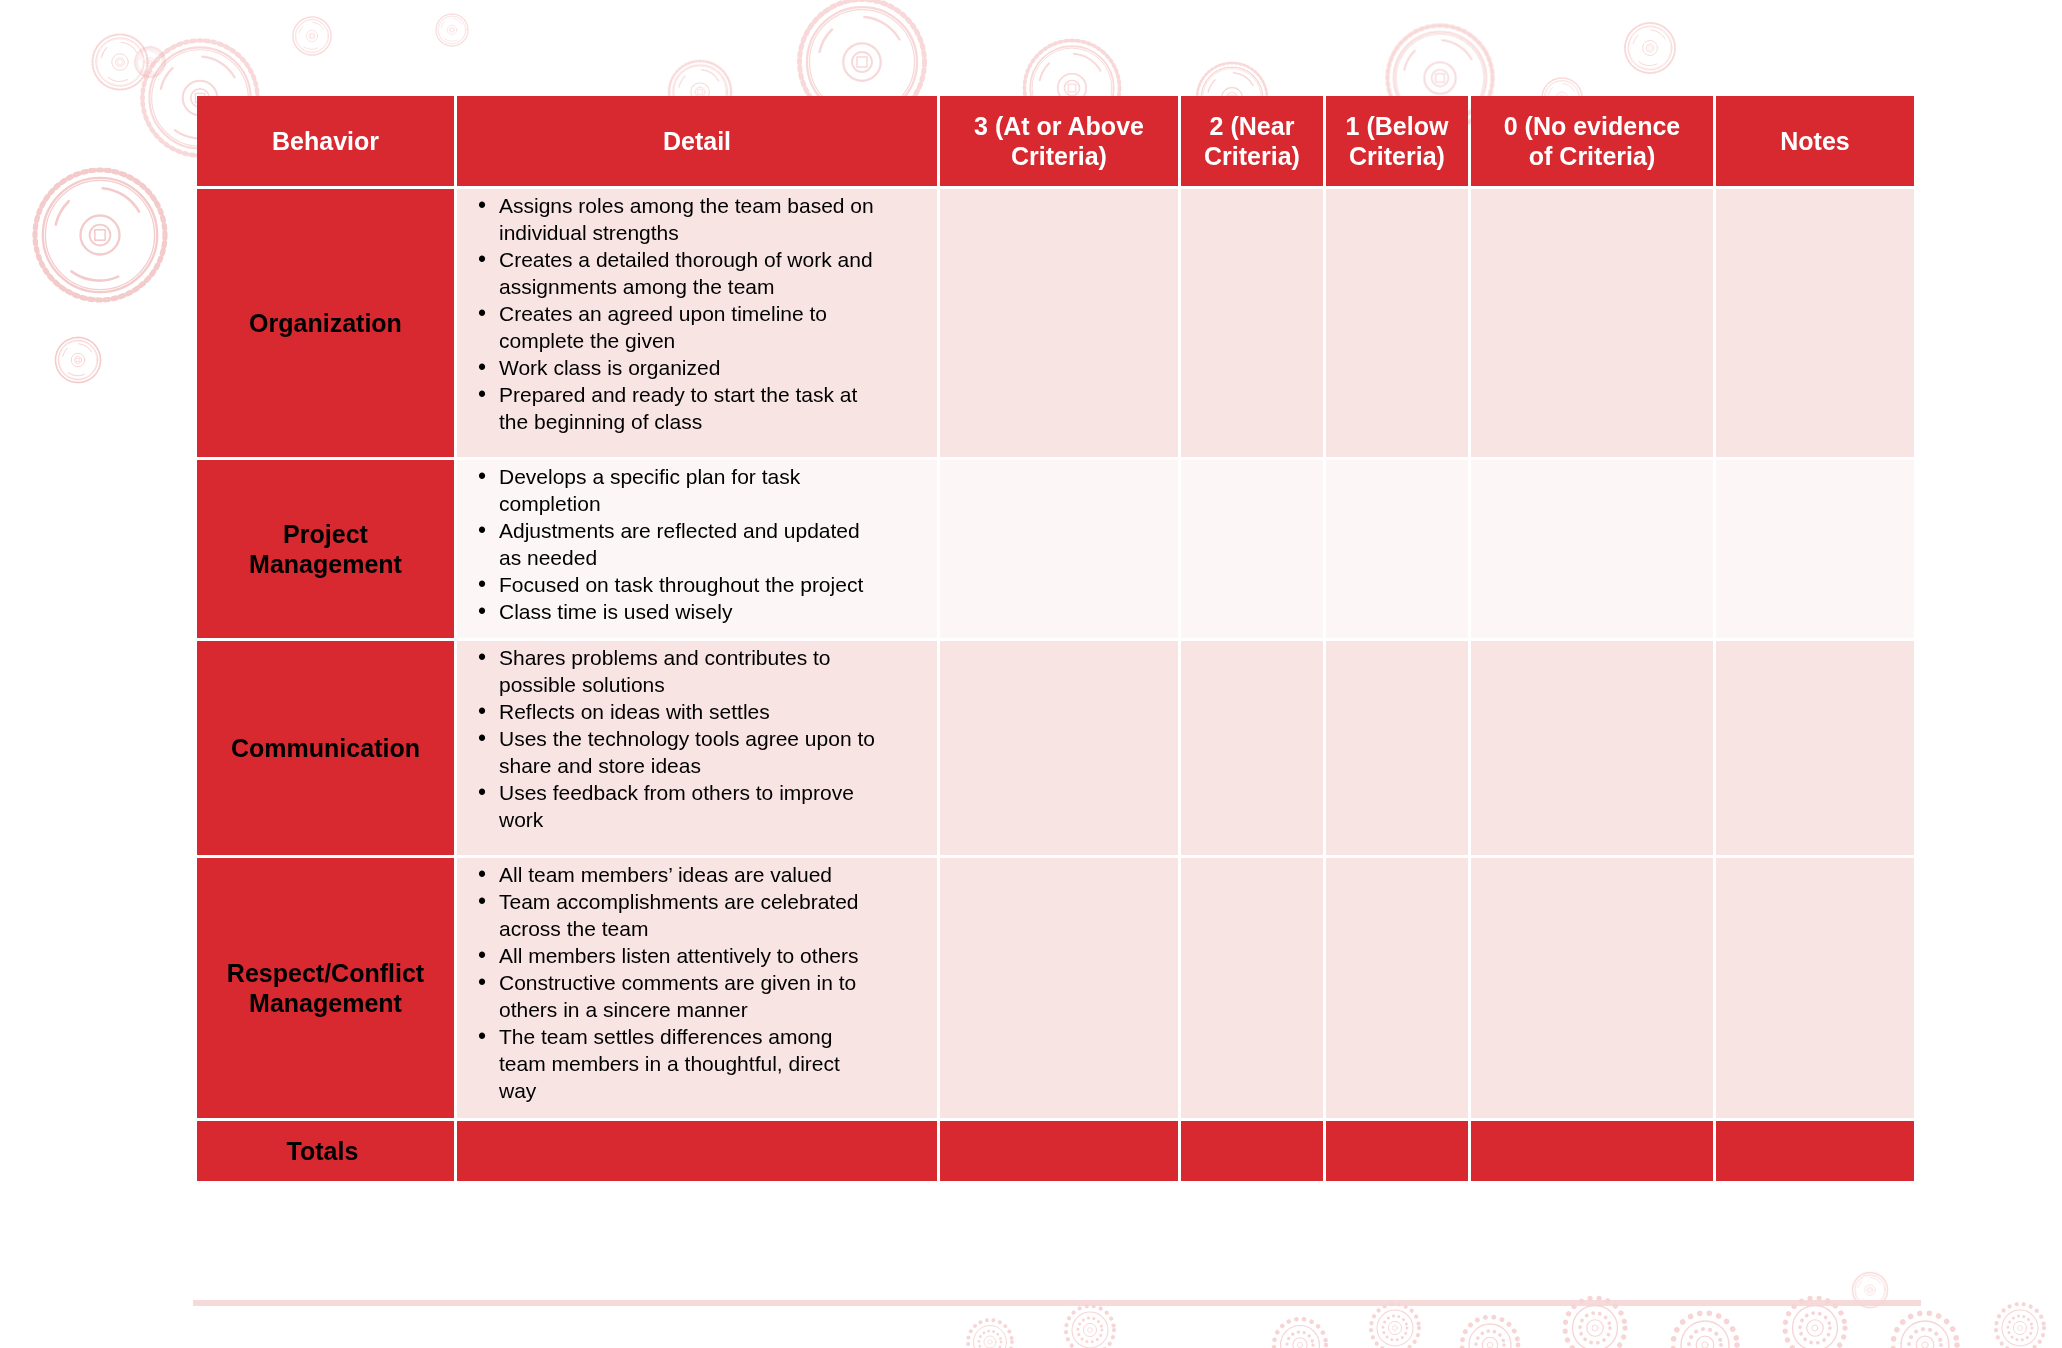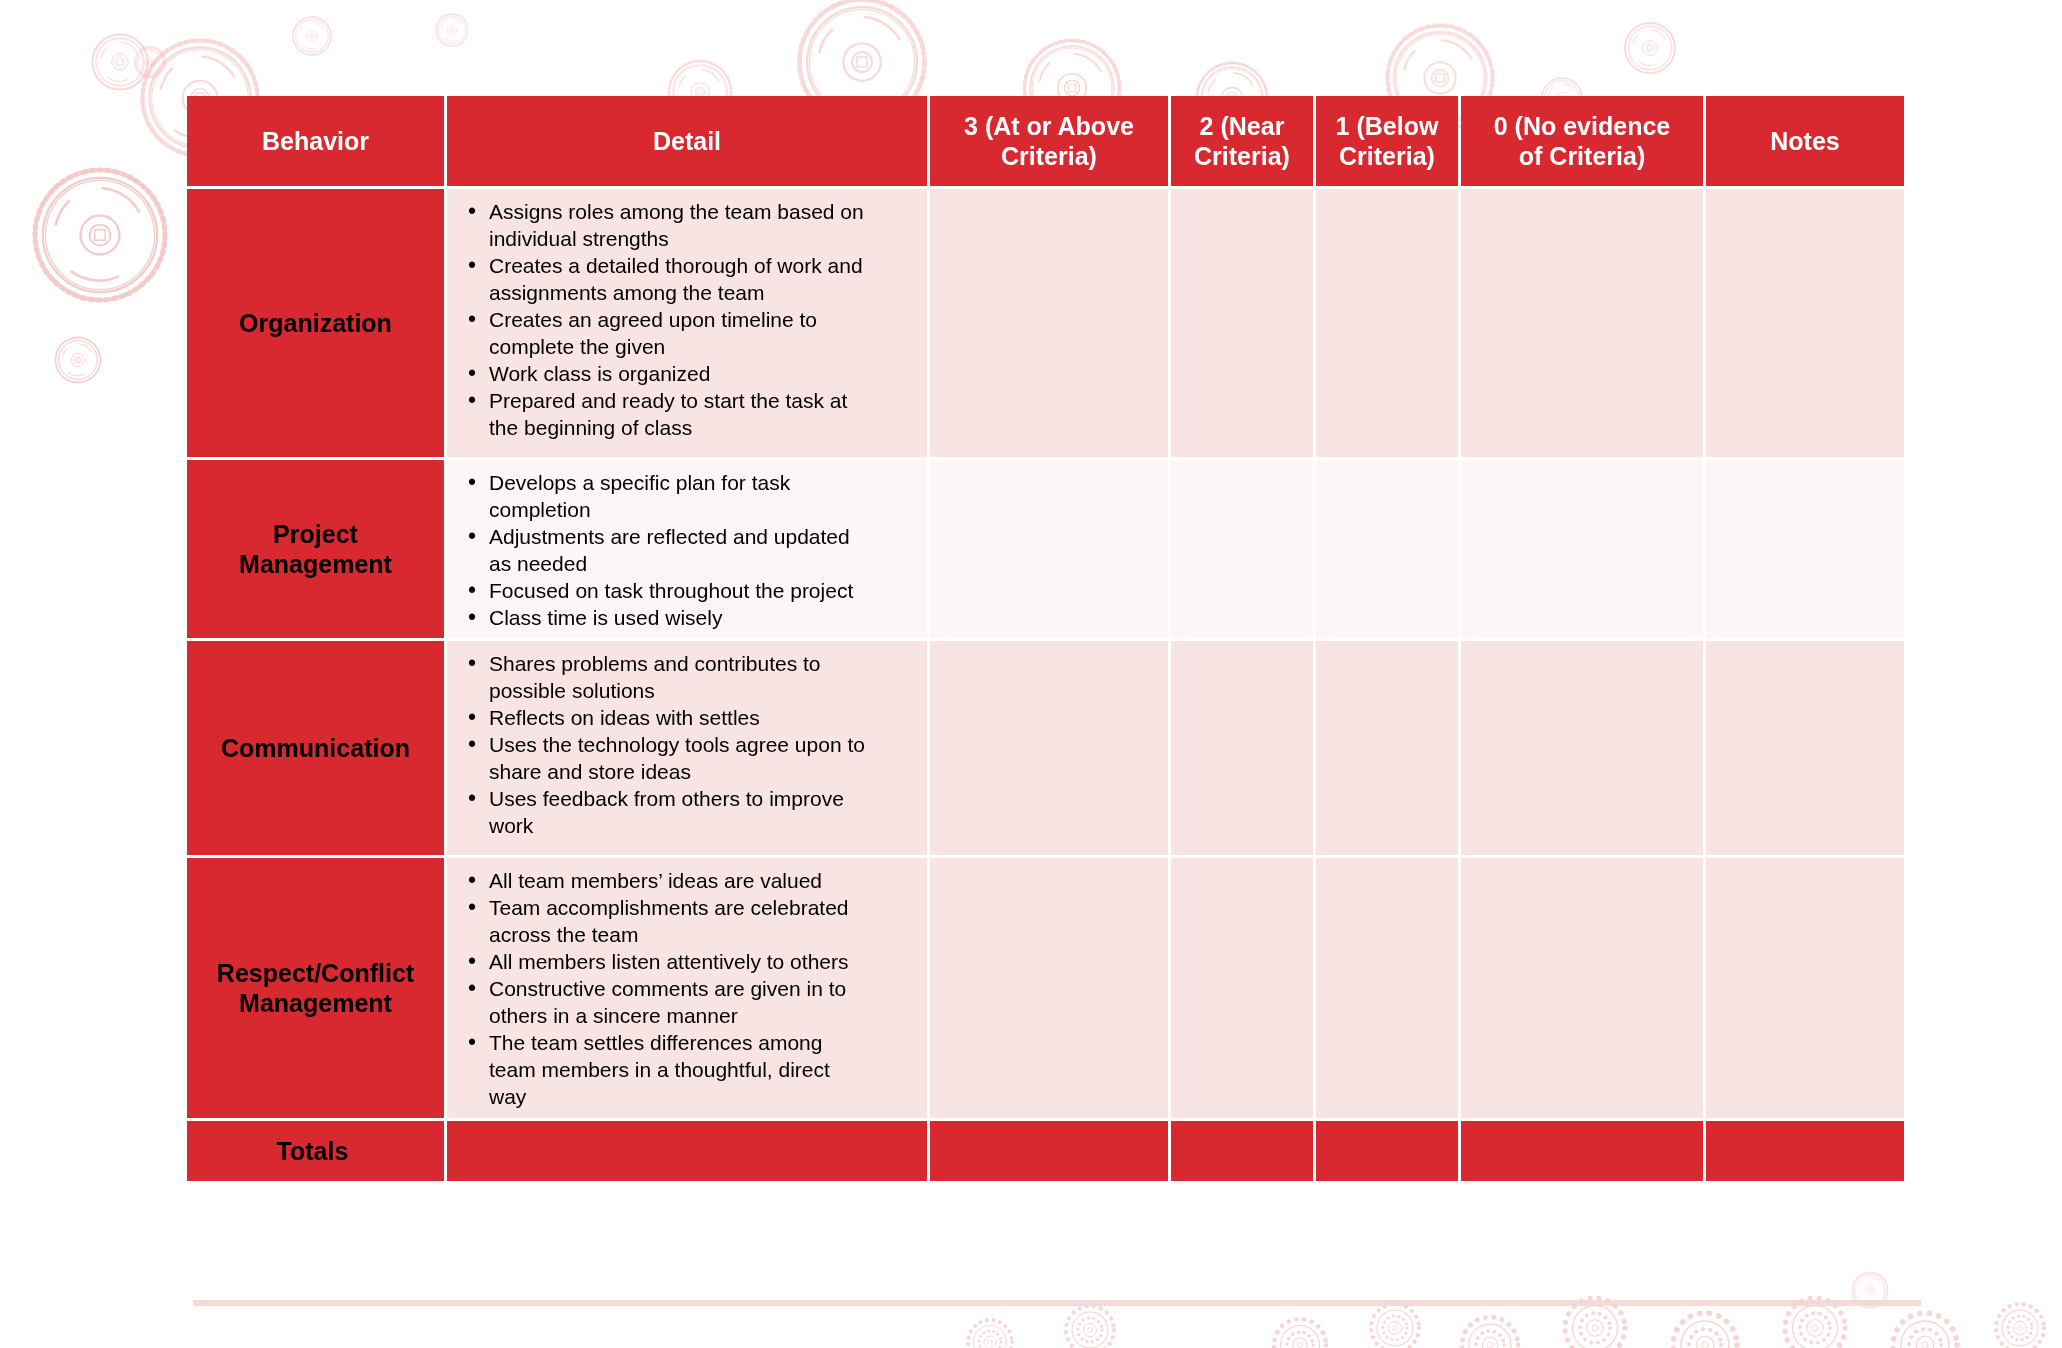--- a/index.html
+++ b/index.html
@@ -19,21 +19,21 @@
   
   .bg-decor {
     position: absolute;
     left: 0; top: 0;
     width: 2062px; height: 1348px;
     z-index: 0;
   }
   
   table.rubric {
     position: absolute;
-    left: 184px;
+    left: 194px;
     top: 93px;
     z-index: 1;
     border-collapse: separate;
     border-spacing: 3px;
     table-layout: fixed;
   }
   col.c-behavior { width: 257px; }
   col.c-detail   { width: 480px; }
   col.c-s3       { width: 238px; }
   col.c-s2       { width: 142px; }
@@ -65,21 +65,21 @@
   }
   th.behavior.totals {
     padding-right: 14px;
   }
   td.detail {
     vertical-align: top;
     padding: 0;
   }
   td.detail ul {
     margin: 0;
-    padding: 9px 10px 6px 16px;
+    padding: 3px 10px 6px 16px;
     list-style: none;
   }
   td.detail li {
     position: relative;
     padding-left: 26px;
     font-size: 21px;
     line-height: 27px;
     color: #000000;
     white-space: pre-line;
   }

